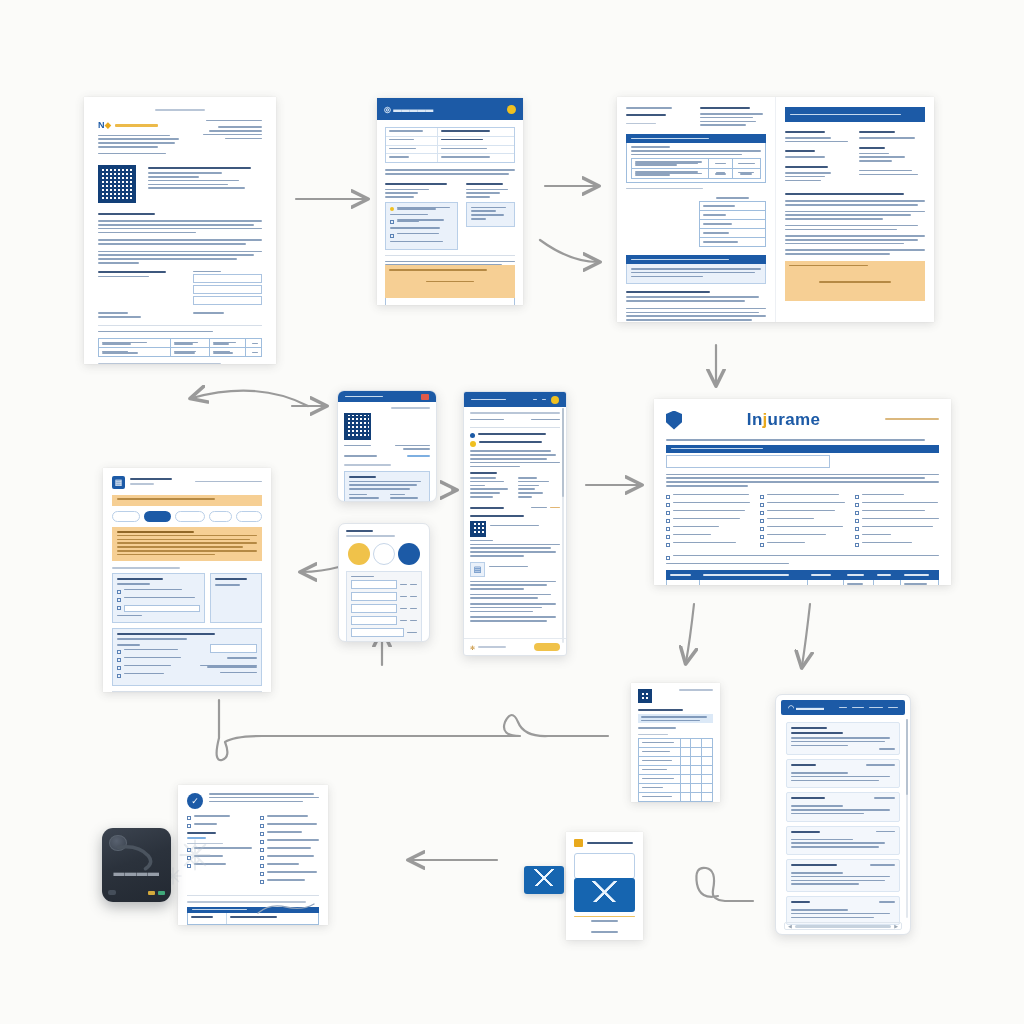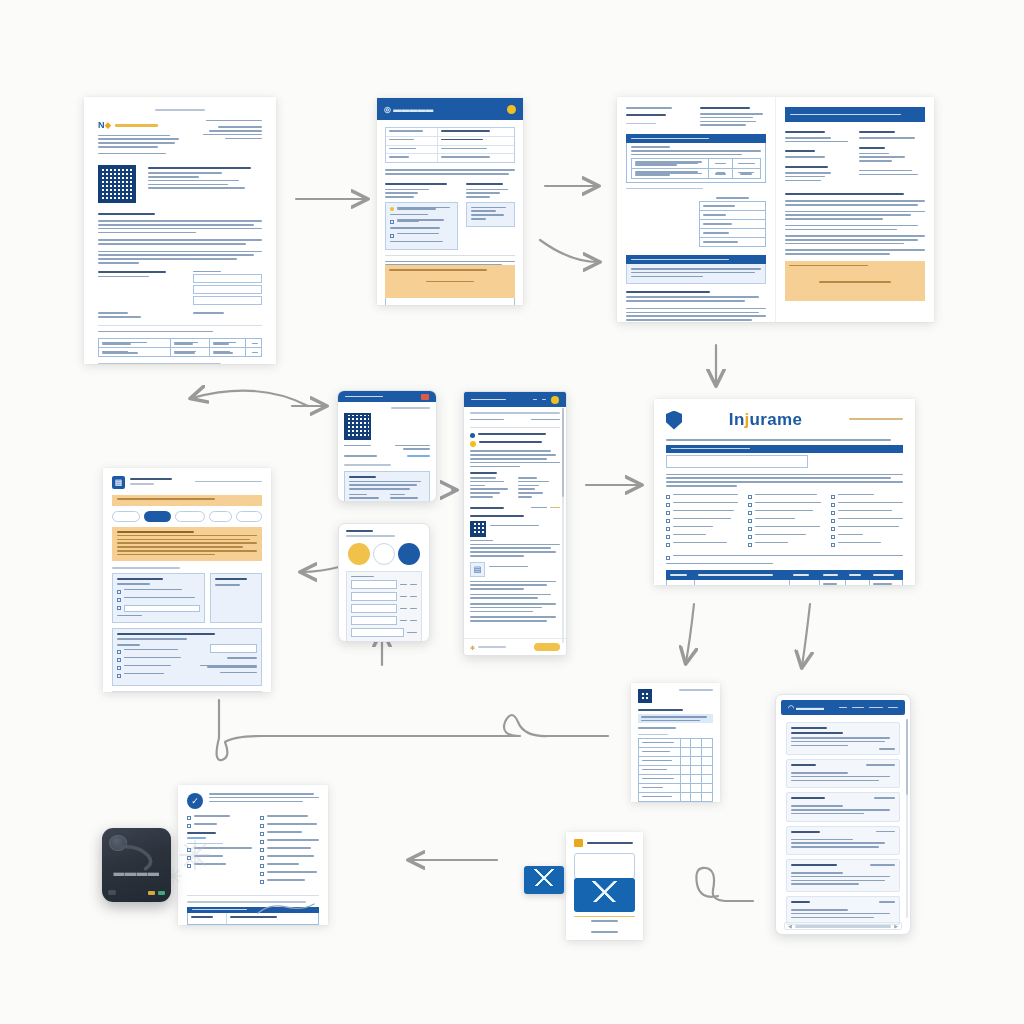--- a/index.html
+++ b/index.html
@@ -777,21 +777,21 @@
       <span style="color:#c48a2a;font-size:6px;">✻</span>
       <div class="ln sm w30" style="margin:0 0 0 3px;width:28px;opacity:.35;"></div>
       <span style="flex:1"></span>
       <div class="pill gold" style="width:26px;height:8px;"></div>
     </div>
     <div class="scrollbar">
         <i></i>
       </div>
   </div>
 
-  <div class="doc" style="left:654px;top:399px;width:261px;height:186px;padding-left:39px;">
+  <div class="doc" style="left:654px;top:399px;width:297px;height:186px;padding-left:39px;">
     <div class="inner" style="padding:11px 12px;">
       <div style="display:flex;align-items:center;gap:8px;">
         <span class="shield"></span>
         <span style="flex:1;text-align:center;">
           <span class="logo-word" style="font-size:17px;">In<span class="accent">j</span>urame</span>
         </span>
         <span style="width:54px;">
             <div class="ln sm w100" style="background:#c48a2a;opacity:.6;"></div>
           </span>
       </div>

